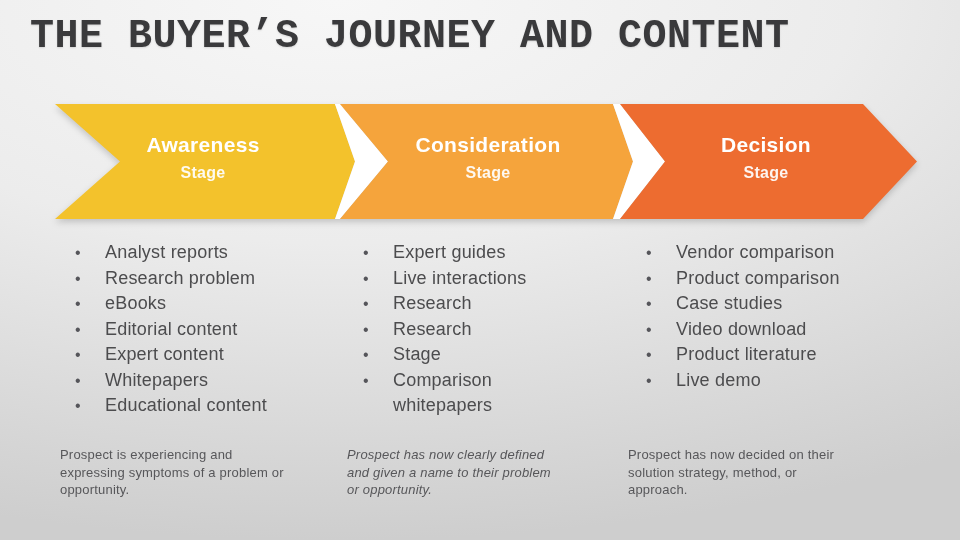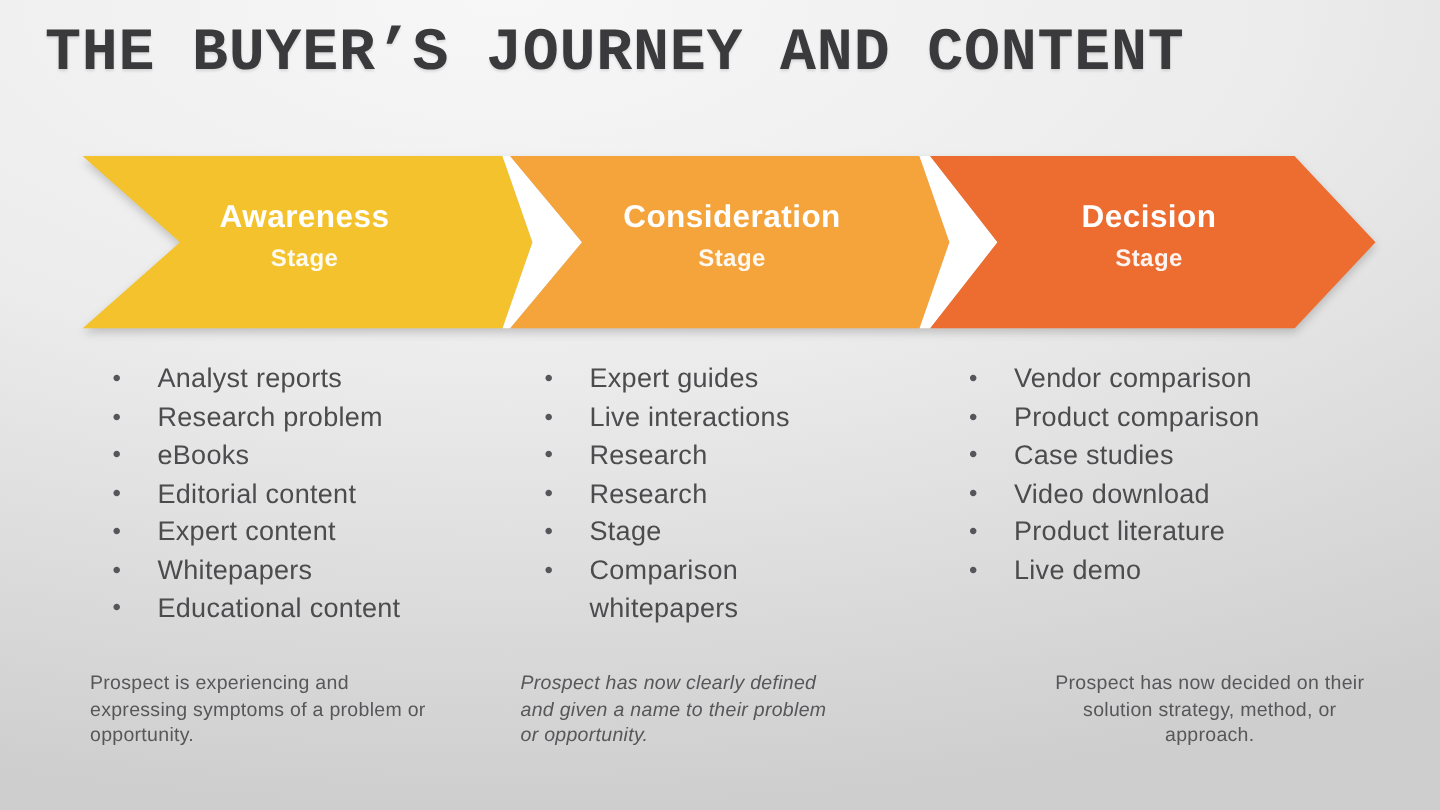--- a/index.html
+++ b/index.html
@@ -93,21 +93,21 @@
     line-height: 17.5px;
     color: #57575a;
     letter-spacing: 0.2px;
     white-space: pre-line;
   }
   .col1 { left: 75px; }
   .col2 { left: 363px; }
   .col3 { left: 646px; }
   .sum1 { left: 60px; }
   .sum2 { left: 347px; font-style: italic; }
-  .sum3 { left: 664px; text-align: center; }
+  .sum3 { left: 628px; }
   .lbl1 { left: 203px; }
   .lbl2 { left: 488px; }
   .lbl3 { left: 766px; }
 </style>
 </head>
 <body>
 
 <div class="slide">
 
   <div class="title">THE BUYER’S JOURNEY AND CONTENT</div>

